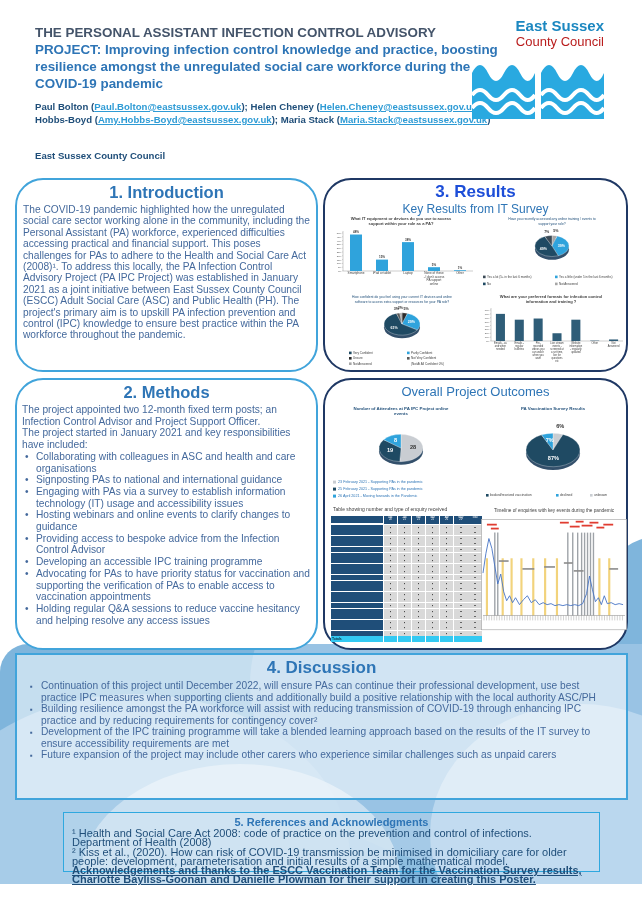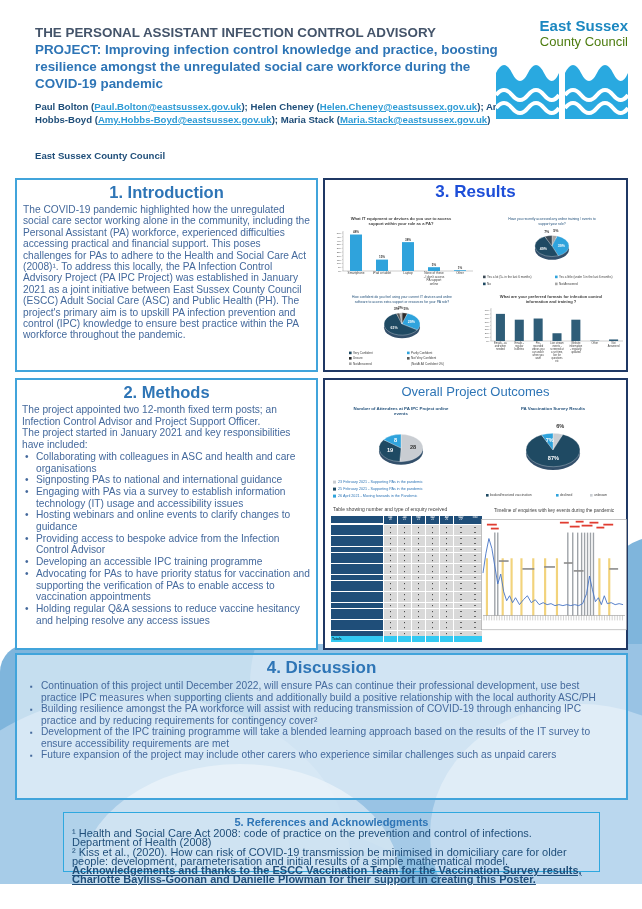--- a/index.html
+++ b/index.html
@@ -6,23 +6,23 @@
   body{font-family:"Liberation Sans",sans-serif;background:#e9e9e9;}
   .page{position:relative;width:642px;height:909px;background:#fff;overflow:hidden;}
 
   
   .title{position:absolute;left:35px;top:24px;width:478px;font-weight:bold;font-size:13.4px;line-height:17px;}
   .t1{display:block;color:#44546A;}
   .t2{display:inline;color:#2E75B6;}
   .authors{position:absolute;left:35px;top:100px;width:478px;font-weight:bold;font-size:9.6px;line-height:13px;color:#1F4E79;}
   .authors a{color:#2E9BD5;text-decoration:underline;cursor:pointer;}
   .affil{position:absolute;left:35px;top:150px;font-weight:bold;font-size:9.6px;color:#1F4E79;}
-  .logo{position:absolute;left:488px;top:18px;width:140px;text-align:right;}
+  .logo{position:absolute;left:464px;top:18px;width:140px;text-align:right;}
   .logo .lt1{display:block;font-weight:bold;font-size:15px;color:#1B87C0;line-height:16px;}
-  .logo .lt2{display:block;font-size:13px;color:#4d7c0f;line-height:15px;}
+  .logo .lt2{display:block;font-size:13px;color:#b91c1c;line-height:15px;}
   .logo svg{margin-top:6px;}
 
   
   .box{position:absolute;background:#fff;box-sizing:border-box;}
   .b-blue{border:2px solid #41A4DB;}
   .b-navy{border:2px solid #1F3864;}
   #intro-box{left:15px;top:178px;width:303px;height:194px;padding:2px 6px;}
   #methods-box{left:15px;top:378px;width:303px;height:272px;padding:2px 5px;}
   #results-box{left:323px;top:178px;width:305px;height:194px;}
   #outcomes-box{left:323px;top:378px;width:305px;height:272px;}
@@ -46,21 +46,21 @@
   .rline{font-size:11px;line-height:9.3px;color:#1F4E79;}
   .rline.bold{font-weight:bold;text-decoration:underline;}
 
   
   .band{position:absolute;left:0;top:644px;width:642px;height:240px;background:#7FB5DC;border-radius:28px 0 0 0;overflow:hidden;z-index:1;}
   .band .c1{position:absolute;left:-80px;top:50px;width:430px;height:330px;background:#A7CCE8;border-radius:50%;}
   .band .c2{position:absolute;left:250px;top:-150px;width:540px;height:380px;background:#99C3E4;border-radius:50%;}
   .band .c3{position:absolute;left:80px;top:120px;width:320px;height:230px;background:#CFE3F2;border-radius:50%;opacity:.85;}
   .band .c4{position:absolute;left:430px;top:60px;width:300px;height:260px;background:#BAD7EE;border-radius:50%;}
   .wedge{position:absolute;left:592px;top:538px;width:130px;height:140px;background:#7FB5DC;border-radius:55% 45% 0 0/65% 55% 0 0;transform:rotate(-20deg);z-index:0;}
-  .z2{z-index:2;}
+  .z2{z-index:2;border-radius:28px;}
 
   
   .chart{position:absolute;}
   .chart svg{display:block;}
   .tcap{position:absolute;font-size:5px;color:#404040;}
   .tl-title{position:absolute;font-size:4.7px;color:#404040;text-align:center;}
 
   
   .etab{position:absolute;display:grid;grid-template-columns:52px repeat(7,13.5px);grid-auto-rows:auto;gap:0.6px;background:#fff;}
   .etab .hc{background:#1F4E79;color:#fff;font-size:2.6px;line-height:2.8px;text-align:center;white-space:pre-line;padding:0.5px 0;height:7px;}
@@ -122,20 +122,21 @@
         <li>Hosting webinars and online events to clarify changes to guidance</li>
         <li>Providing access to bespoke advice from the Infection Control Advisor</li>
         <li>Developing an accessible IPC training programme</li>
         <li>Advocating for PAs to have priority status for vaccination and supporting the verification of PAs to enable access to vaccination appointments</li>
         <li>Holding regular Q&amp;A sessions to reduce vaccine hesitancy and helping resolve any access issues</li>
       </ul>
   </div>
 
   <div class="box b-navy z2" id="results-box">
     <div class="h-navy">3. Results</div>
+    <div class="h-sub">Key Results from IT Survey</div>
     <div class="chart" id="c-it" style="left:2px;top:34px;">
         <svg width="148" height="78" viewBox="0 0 148 78">
           <text x="74" y="6" font-size="4.1" fill="#404040" text-anchor="middle" font-family="&quot;Liberation Sans&quot;,sans-serif" font-weight="bold">What IT equipment or devices do you use to access</text>
           <text x="74" y="11" font-size="4.1" fill="#404040" text-anchor="middle" font-family="&quot;Liberation Sans&quot;,sans-serif" font-weight="bold">support within your role as a PA?</text>
           <text x="14.5" y="58" font-size="2.4" fill="#555" text-anchor="end" font-family="&quot;Liberation Sans&quot;,sans-serif" font-weight="normal">0%</text>
           <line x1="15" y1="57" x2="16" y2="57" stroke="#808080" stroke-width="0.3"></line>
           <text x="14.5" y="54.2" font-size="2.4" fill="#555" text-anchor="end" font-family="&quot;Liberation Sans&quot;,sans-serif" font-weight="normal">5%</text>
           <line x1="15" y1="53.2" x2="16" y2="53.2" stroke="#808080" stroke-width="0.3"></line>
           <text x="14.5" y="50.4" font-size="2.4" fill="#555" text-anchor="end" font-family="&quot;Liberation Sans&quot;,sans-serif" font-weight="normal">10%</text>
           <line x1="15" y1="49.4" x2="16" y2="49.4" stroke="#808080" stroke-width="0.3"></line>

